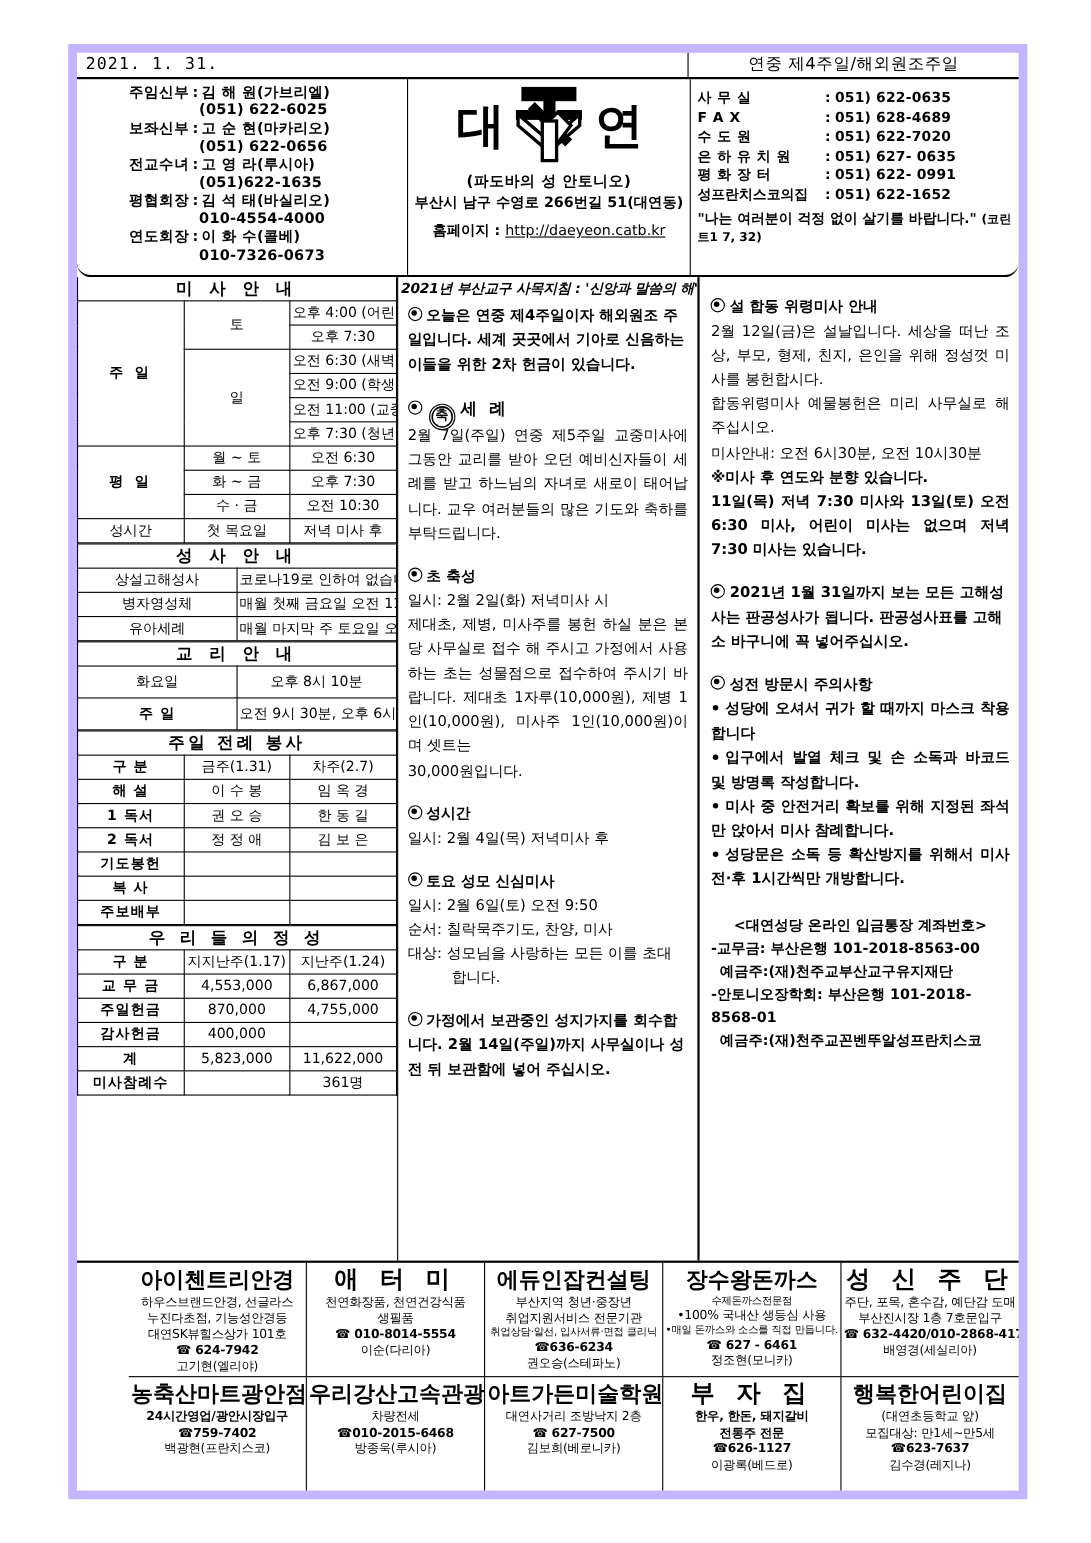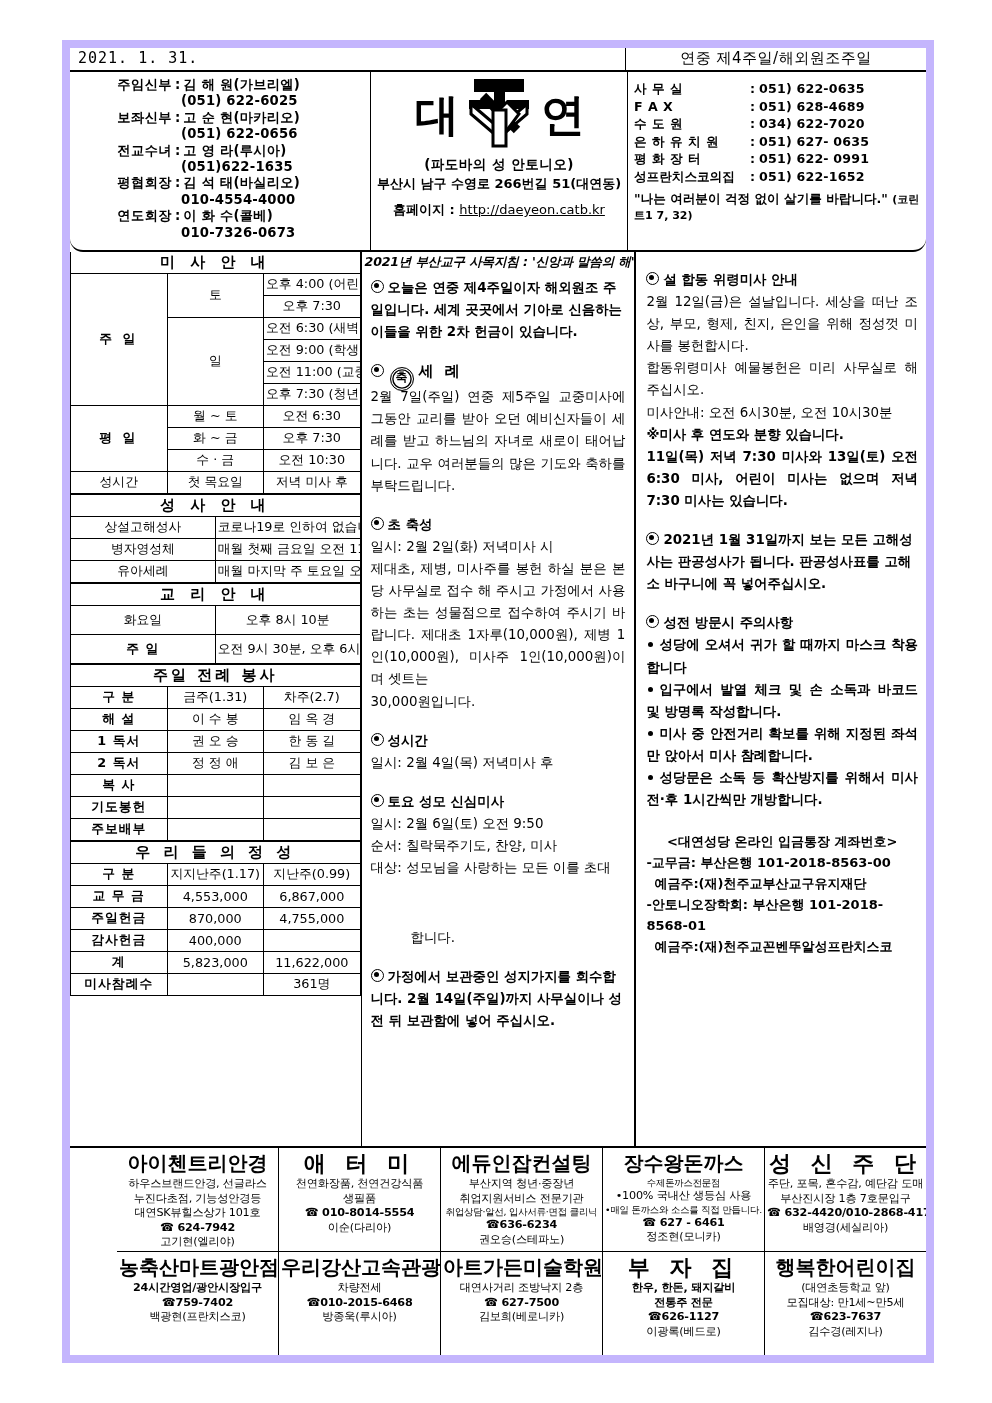--- a/index.html
+++ b/index.html
@@ -248,21 +248,21 @@
     border-radius: 50%;
     text-align: center;
     line-height: 19px;
     font-size: 12px;
     font-weight: bold;
     position: relative;
     top: 5px;
     margin: 0 5px 0 2px;
     box-shadow: inset 0 0 0 1.2px #fff, inset 0 0 0 2.6px #000;
   }
-  .indent { padding-left: 40px; display: block; margin-top: 48px; }
+  .indent { padding-left: 40px; display: block; }
 
   .right-col-inner { padding: 17px 8px 4px 10px; font-size: 13.4px; line-height: 22.1px; }
   .acct { margin-top: 20px; font-size: 13px; line-height: 21px; font-weight: bold; }
   .acct .ctr { display: block; text-align: center; }
   .acct .ind { display: block; padding-left: 8px; }
 
   
   .ads {
     border-top: 2px solid #000;
     flex: none;
@@ -388,21 +388,21 @@
             <span class="num">051) 622-0635</span>
         </div>
         <div class="row">
           <span class="lbl">F A X</span>
             <span class="colon">:</span>
             <span class="num">051) 628-4689</span>
         </div>
         <div class="row">
           <span class="lbl">수 도 원</span>
             <span class="colon">:</span>
-            <span class="num">034) 622-7020</span>
+            <span class="num">051) 622-7020</span>
         </div>
         <div class="row">
           <span class="lbl">은 하 유 치 원</span>
             <span class="colon">:</span>
             <span class="num">051) 627- 0635</span>
         </div>
         <div class="row">
           <span class="lbl">평 화 장 터</span>
             <span class="colon">:</span>
             <span class="num">051) 622- 0991</span>
@@ -525,46 +525,46 @@
             <td class="lead2 noleft">1 독서</td>
             <td>권 오 승</td>
             <td class="noright">한 동 길</td>
           </tr>
           <tr>
             <td class="lead2 noleft">2 독서</td>
             <td>정 정 애</td>
             <td class="noright">김 보 은</td>
           </tr>
           <tr>
-            <td class="lead2 noleft">복  사</td>
+            <td class="lead2 noleft">기도봉헌</td>
             <td></td>
             <td class="noright"></td>
           </tr>
           <tr>
-            <td class="lead2 noleft">기도봉헌</td>
+            <td class="lead2 noleft">복  사</td>
             <td></td>
             <td class="noright"></td>
           </tr>
           <tr>
             <td class="lead2 noleft">주보배부</td>
             <td></td>
             <td class="noright"></td>
           </tr>
         </tbody>
           </table>
 
         <table class="t">
           <tbody>
               <tr>
                 <td class="sec" colspan="3" style="letter-spacing:4px">우 리 들 의 정 성</td>
               </tr>
           <tr>
             <td class="lead2 noleft" style="width:30%">구     분</td>
             <td>지지난주(1.17)</td>
-            <td class="noright">지난주(0.99)</td>
+            <td class="noright">지난주(1.24)</td>
           </tr>
           <tr>
             <td class="lead2 noleft">교 무 금</td>
             <td class="rgt">4,553,000</td>
             <td class="rgt noright">6,867,000</td>
           </tr>
           <tr>
             <td class="lead2 noleft">주일헌금</td>
             <td class="rgt">870,000</td>
             <td class="rgt noright">4,755,000</td>

